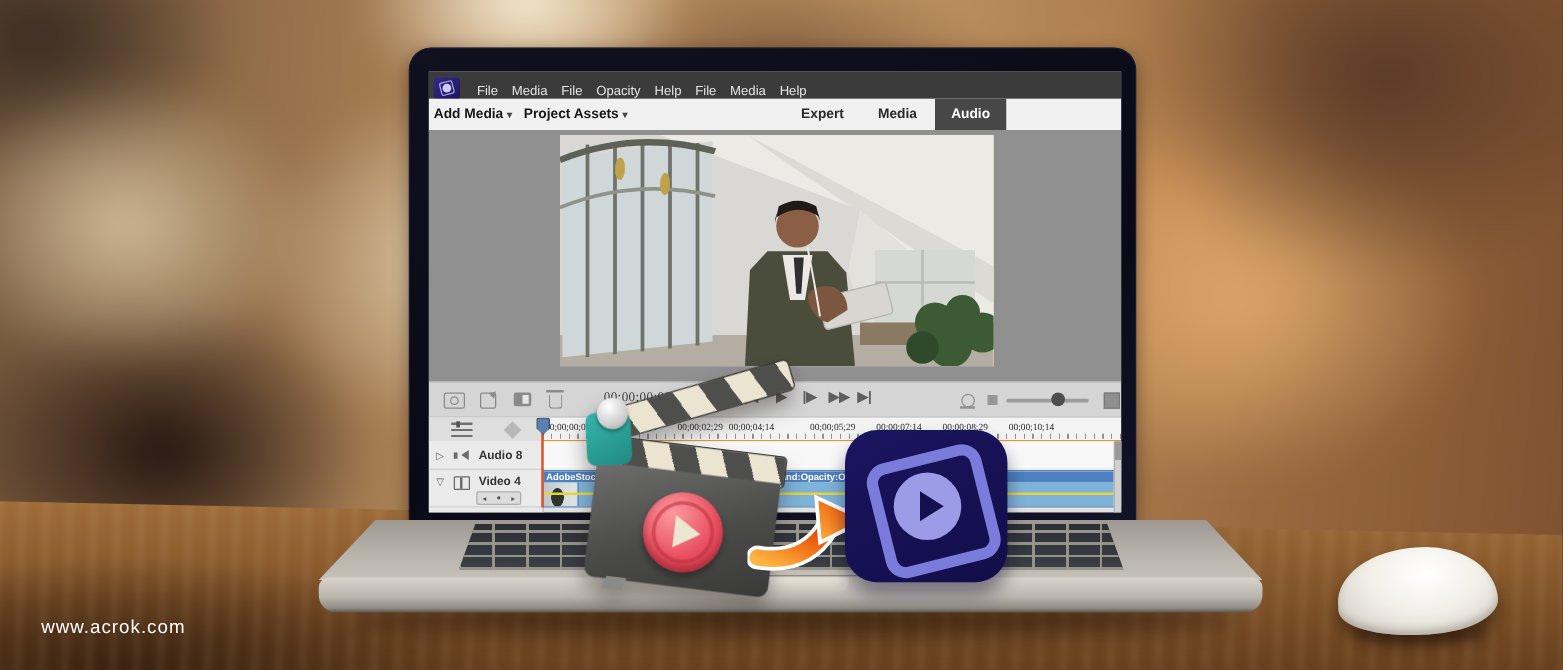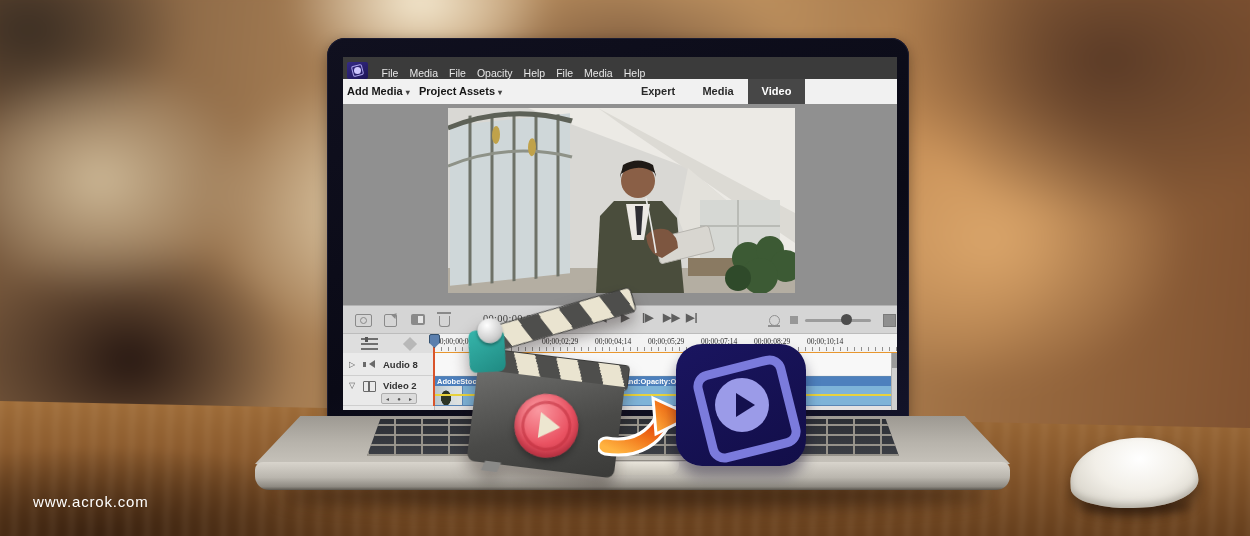--- a/index.html
+++ b/index.html
@@ -194,21 +194,21 @@
       <span class="menu-item">File</span>
       <span class="menu-item">Media</span>
       <span class="menu-item">Help</span>
     </div>
 
     <div class="toolbar">
       <span class="tb-label" style="left:4px"><span>Add Media</span> <span class="caret">▾</span></span>
       <span class="tb-label" style="left:76px"><span>Project Assets</span> <span class="caret">▾</span></span>
       <span class="mode" style="left:292px;width:46px">Expert</span>
       <span class="mode" style="left:350px;width:50px">Media</span>
-      <span class="mode active" style="left:405px;width:57px">Video</span>
+      <span class="mode active" style="left:405px;width:57px">Audio</span>
     </div>
 
     <div class="monitor">
       <div class="video">
         <svg width="347" height="185" viewBox="0 0 347 185">
           <rect x="0" y="0" width="347" height="185" fill="#d9d8d4"></rect>
           <polygon points="80,0 347,0 347,150 240,60" fill="#eceae5"></polygon>
           <polygon points="150,0 347,105 347,135 175,18" fill="#dcdad4"></polygon>
           <polygon points="240,60 347,150 347,185 260,185 230,110" fill="#e3e1db"></polygon>
           <rect x="0" y="160" width="347" height="25" fill="#b4aea2"></rect>
@@ -271,40 +271,40 @@
     </div>
 
     <div class="rulerrow">
       <div class="ruler-head">
         <span class="sliders"></span>
         <span class="wave"></span>
       </div>
       <span class="rl" style="left:93px">00;00;00;00</span>
       <span class="rl" style="left:146px">00;00;01;14</span>
       <span class="rl" style="left:199px">00;00;02;29</span>
-      <span class="rl" style="left:252px">00;00;04;14</span>
+      <span class="rl" style="left:240px">00;00;04;14</span>
       <span class="rl" style="left:305px">00;00;05;29</span>
       <span class="rl" style="left:358px">00;00;07;14</span>
       <span class="rl" style="left:411px">00;00;08;29</span>
       <span class="rl" style="left:464px">00;00;10;14</span>
       <div class="ticks"></div>
       <div class="oline"></div>
     </div>
 
     <div class="tracks">
       <div class="trk-head">
         <div class="row-a">
           <span class="tri" style="left:6px;top:7px">▷</span>
           <span class="spk"></span>
           <span class="trk-name" style="top:6px">Audio 8</span>
         </div>
         <div class="row-v">
           <span class="tri" style="left:6px;top:6px">▽</span>
           <span class="film"></span>
-          <span class="trk-name" style="top:5px">Video 2</span>
+          <span class="trk-name" style="top:5px">Video 4</span>
           <span class="stepper">
             <span>◂</span>
             <span>●</span>
             <span>▸</span>
           </span>
         </div>
       </div>
       <div class="lane-a"></div>
       <div class="lane-v">
         <div class="clip">

